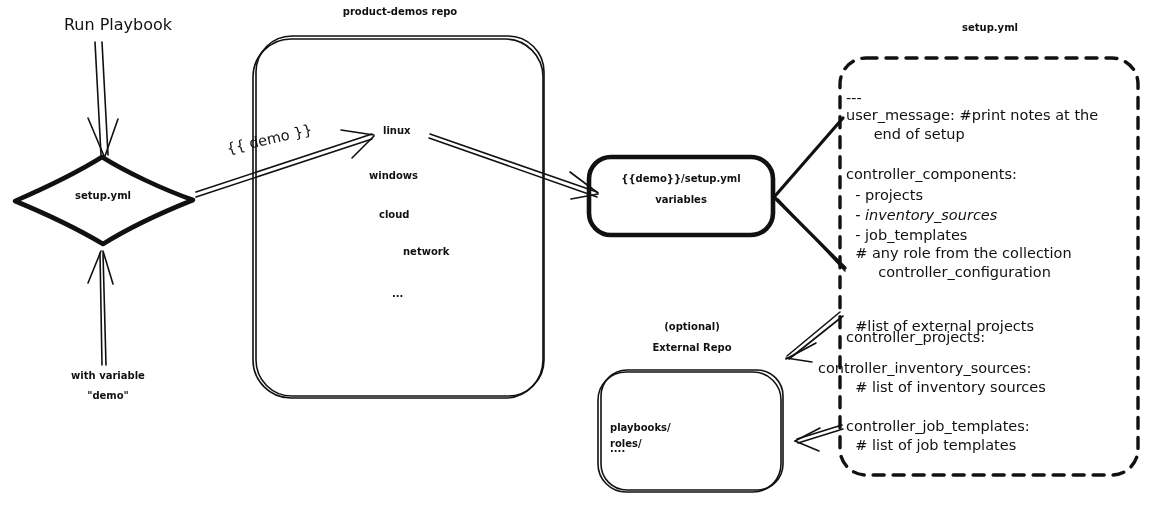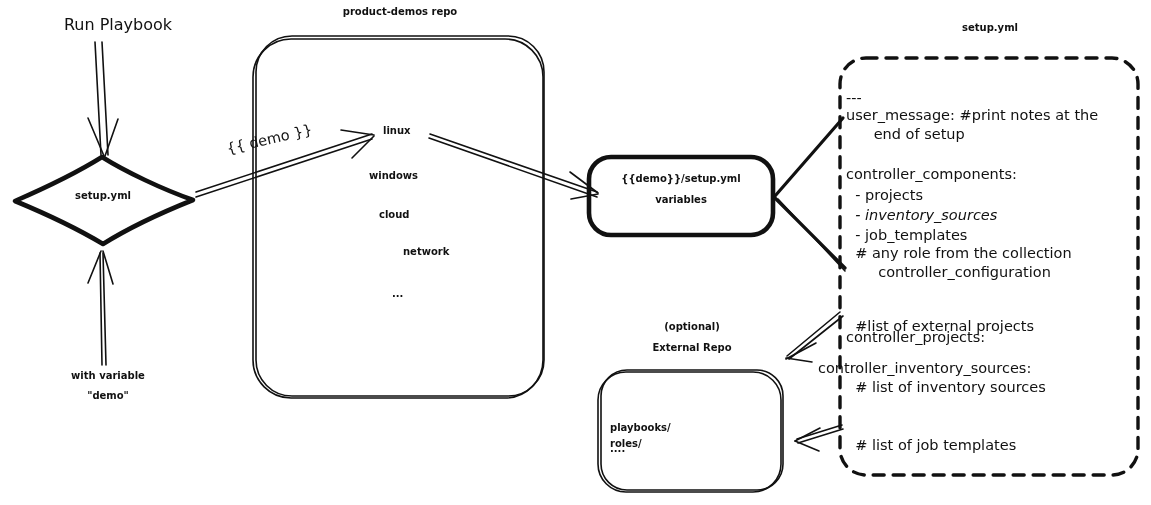--- a/index.html
+++ b/index.html
@@ -149,15 +149,16 @@
   <div class="lbl hand code t14" style="left:846px;top:227px;">  - job_templates</div>
   <div class="lbl hand code t14" style="left:846px;top:245px;">  # any role from the collection</div>
   <div class="lbl hand code t14" style="left:846px;top:264px;">       controller_configuration</div>
 
   <div class="lbl hand code t14" style="left:846px;top:302px;margin-top:27px;">controller_projects:</div>
   <div class="lbl hand code t14" style="left:846px;top:318px;">  #list of external projects</div>
 
   <div class="lbl hand code t14" style="left:818px;top:360px;">controller_inventory_sources:</div>
   <div class="lbl hand code t14" style="left:846px;top:379px;">  # list of inventory sources</div>
 
+  <div class="lbl hand code t14" style="left:846px;top:418px;">controller_job_templates:</div>
   <div class="lbl hand code t14" style="left:846px;top:437px;">  # list of job templates</div>
 
 </div>
 
 </body></html>

